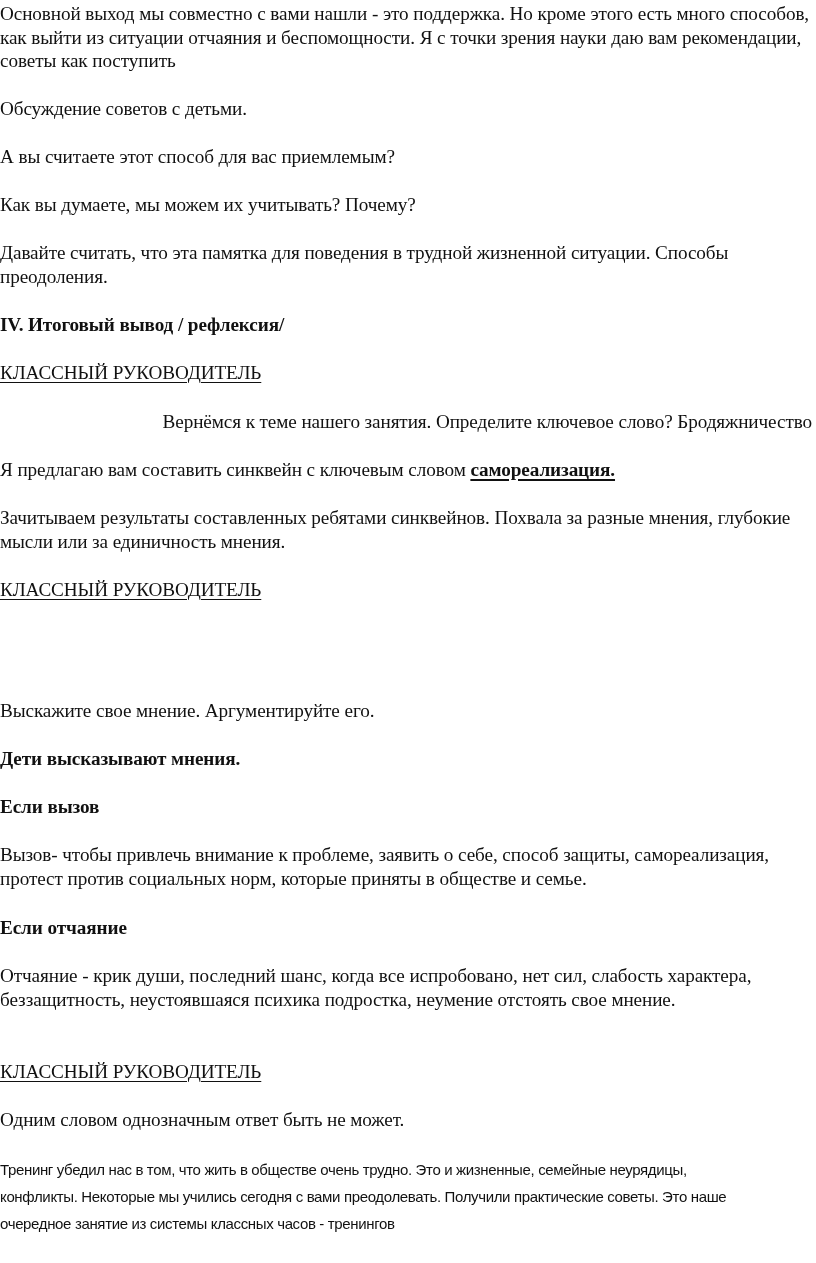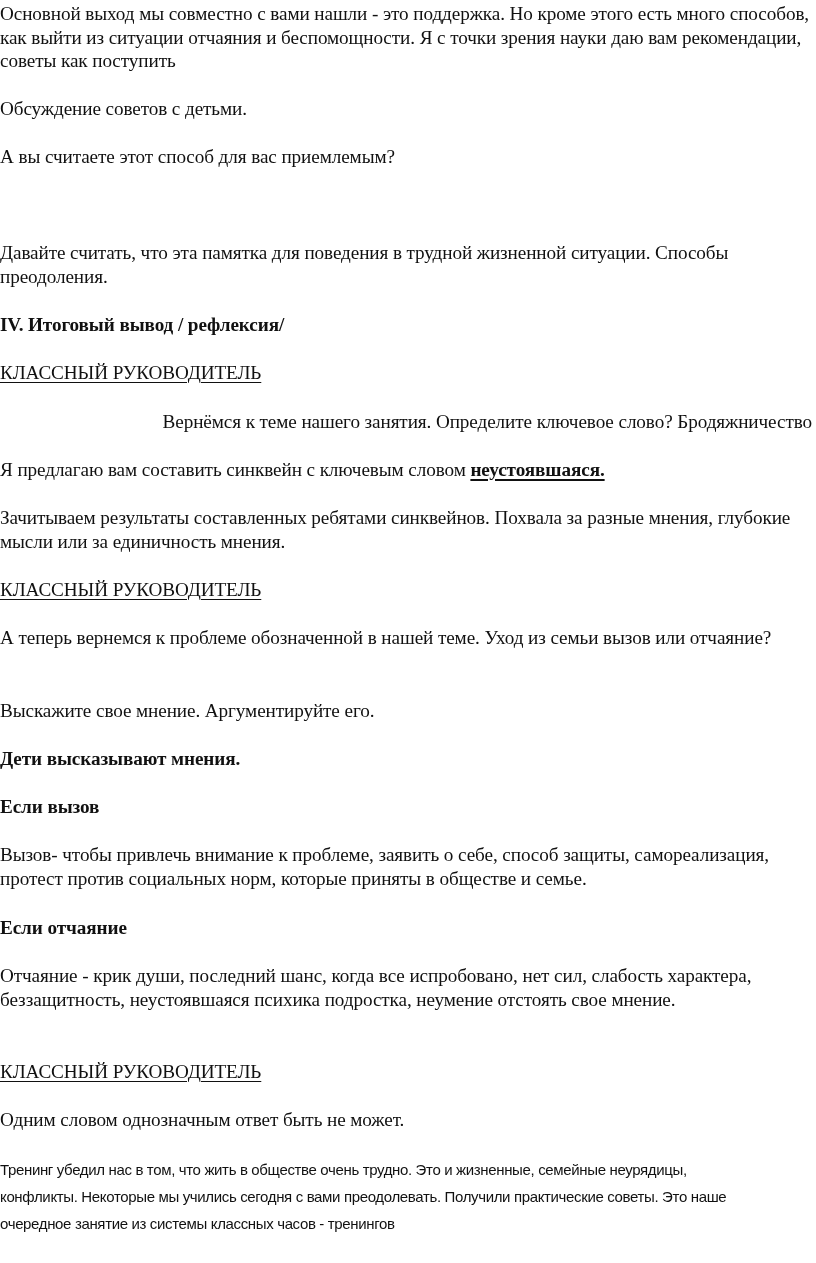--- a/index.html
+++ b/index.html
@@ -47,36 +47,36 @@
 <body>
 
 <div class="page">
 
   <p class="p" style="top:2px;">Основной выход мы совместно с вами нашли - это поддержка. Но кроме этого есть много способов, как выйти из ситуации отчаяния и беспомощности. Я с точки зрения науки даю вам рекомендации, советы как поступить</p>
 
   <p class="p" style="top:97px;">Обсуждение советов с детьми.</p>
 
   <p class="p" style="top:145px;">А вы считаете этот способ для вас приемлемым?</p>
 
+  <p class="p" style="top:193px;">Как вы думаете, мы можем их учитывать? Почему?</p>
 
   <p class="p" style="top:241px;">Давайте считать, что эта памятка для поведения в трудной жизненной ситуации. Способы преодоления.</p>
 
   <p class="p b" style="top:313px;">IV. Итоговый вывод / рефлексия/</p>
 
   <p class="p" style="top:361px;"><span class="u">КЛАССНЫЙ РУКОВОДИТЕЛЬ</span></p>
 
   <p class="p" style="top:410px;text-align:right;">Вернёмся к теме нашего занятия. Определите ключевое слово? Бродяжничество</p>
 
-  <p class="p" style="top:458px;"><span>Я предлагаю вам составить синквейн с ключевым словом </span><span class="ub">неустоявшаяся.</span></p>
+  <p class="p" style="top:458px;"><span>Я предлагаю вам составить синквейн с ключевым словом </span><span class="ub">самореализация.</span></p>
 
   <p class="p" style="top:506px;">Зачитываем результаты составленных ребятами синквейнов. Похвала за разные мнения, глубокие мысли или за единичность мнения.</p>
 
   <p class="p" style="top:578px;"><span class="u">КЛАССНЫЙ РУКОВОДИТЕЛЬ</span></p>
 
-  <p class="p" style="top:626px;">А теперь вернемся к проблеме обозначенной в нашей теме. Уход из семьи вызов или отчаяние?</p>
 
   <p class="p" style="top:699px;">Выскажите свое мнение. Аргументируйте его.</p>
 
   <p class="p b" style="top:747px;">Дети высказывают мнения.</p>
 
   <p class="p b" style="top:795px;">Если вызов</p>
 
   <p class="p" style="top:843px;">Вызов- чтобы привлечь внимание к проблеме, заявить о себе, способ защиты, самореализация, протест против социальных норм, которые приняты в обществе и семье.</p>
 
   <p class="p b" style="top:916px;">Если отчаяние</p>

